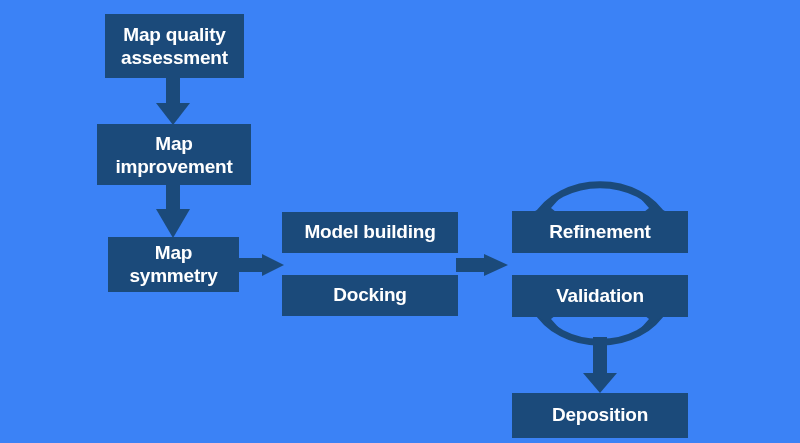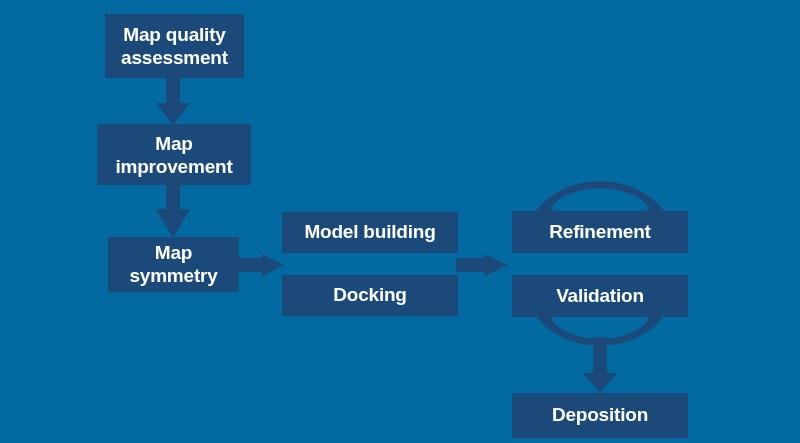--- a/index.html
+++ b/index.html
@@ -43,21 +43,21 @@
     stroke: none;
   }
   .cycle-arc {
     fill: none;
     stroke-linecap: butt;
   }
 </style>
 </head>
 <body style="background: rgb(255, 255, 255);">
 
-<div id="flowchart-root" style="background: #0369a1;">
+<div id="flowchart-root" style="background: #3b82f6;">
 
   <svg id="flow-svg" viewBox="0 0 800 443" xmlns="http://www.w3.org/2000/svg">
 
     <g>
       <path class="cycle-arc" d="M 536 218 A 70 56 0 0 1 664 218" stroke="#1B4A7A" stroke-width="7"></path>
       <path class="connector" fill="#1B4A7A" d="M 531 213 L 559 199 L 551 208 L 561 216 L 545 217 Z"></path>
       <path class="connector" fill="#1B4A7A" d="M 669 213 L 641 199 L 649 208 L 639 216 L 655 217 Z"></path>
     </g>
 
     <g>

